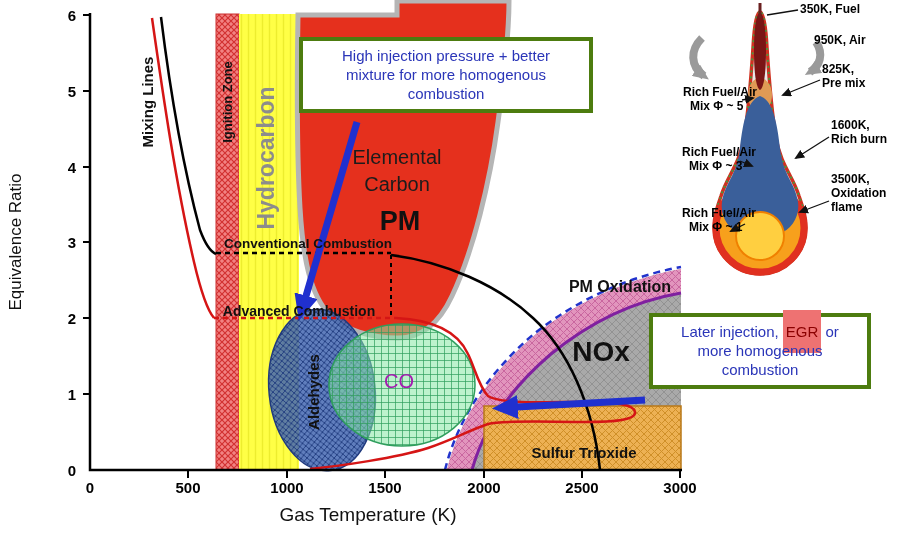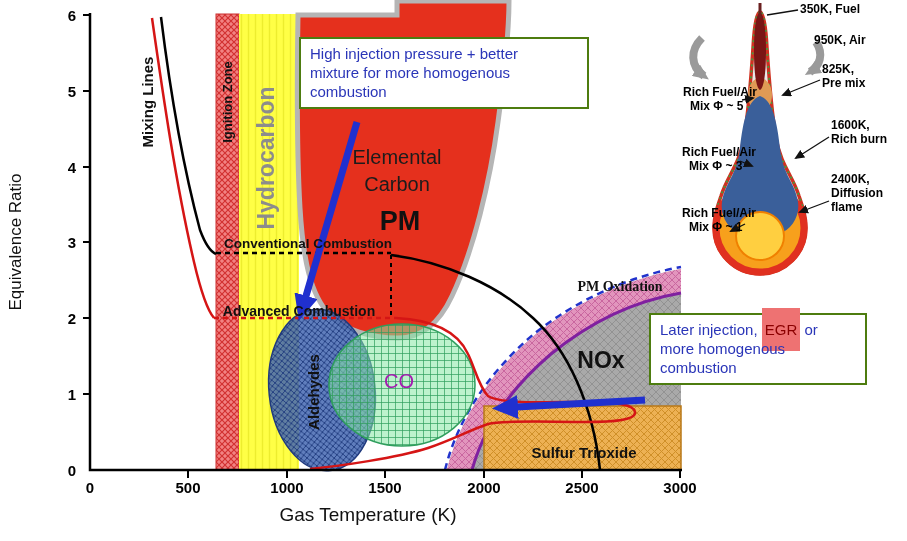--- a/index.html
+++ b/index.html
@@ -3,22 +3,22 @@
 <meta charset="utf-8">
 <style>
   html,body{margin:0;padding:0;background:#fff;}
   #stage{position:relative;width:907px;height:541px;background:#ffffff;
          font-family:"Liberation Sans",sans-serif;overflow:hidden;}
   #plot-svg{position:absolute;left:0;top:0;z-index:1;}
   .lbl{position:absolute;transform:translate(-50%,-50%);white-space:nowrap;color:#111;z-index:3;}
   .vlbl{position:absolute;transform:translate(-50%,-50%) rotate(-90deg);white-space:nowrap;color:#111;z-index:3;}
   .tick{font-size:15px;font-weight:700;color:#000;}
   .ilbl{position:absolute;font-size:12px;font-weight:700;color:#000;white-space:nowrap;z-index:3;}
-  .callout{position:absolute;background:#ffffff;border:2px solid #4d7c0f;color:#2a35b8;
-           font-size:15px;line-height:1.28;padding:5px 9px;z-index:5;}
+  .callout{position:absolute;background:#ffffff;border:4px solid #4d7c0f;color:#2a35b8;
+           font-size:15px;line-height:1.28;padding:5px 9px;z-index:5;text-align:center;}
   .hl{background:#ee7272;color:#8a0000;padding:13px 3px;}
 </style>
 </head>
 <body>
 
 <div id="stage">
 
   <svg id="plot-svg" width="907" height="541" viewBox="0 0 907 541">
     <defs>
       <pattern id="pIgn" width="6" height="6" patternUnits="userSpaceOnUse">
@@ -142,22 +142,22 @@
   <div class="vlbl" style="left:147px;top:102px;font-size:15px;font-weight:700;">Mixing Lines</div>
   <div class="vlbl" style="left:227px;top:102px;font-size:13px;font-weight:700;">Ignition Zone</div>
   <div class="vlbl" style="left:266px;top:158px;font-size:23px;font-weight:600;color:#8c8c8c;">Hydrocarbon</div>
   <div class="lbl" style="left:397px;top:157px;font-size:20px;color:#1c1c1c;">Elemental</div>
   <div class="lbl" style="left:397px;top:184px;font-size:20px;color:#1c1c1c;">Carbon</div>
   <div class="lbl" style="left:400px;top:221px;font-size:27px;font-weight:700;">PM</div>
   <div class="lbl" style="left:308px;top:243px;font-size:13.5px;font-weight:700;">Conventional Combustion</div>
   <div class="lbl" style="left:299px;top:311px;font-size:14px;font-weight:700;">Advanced Combustion</div>
   <div class="vlbl" style="left:313px;top:392px;font-size:15px;font-weight:700;">Aldehydes</div>
   <div class="lbl" style="left:399px;top:381px;font-size:20px;color:#a21caf;">CO</div>
-  <div class="lbl" style="left:601px;top:360px;font-size:23px;font-weight:700;">NOx</div>
-  <div class="lbl" style="left:620px;top:287px;font-size:14px;font-weight:700;font-family:Liberation Serif, serif;">PM Oxidation</div>
+  <div class="lbl" style="left:601px;top:352px;font-size:28px;font-weight:700;">NOx</div>
+  <div class="lbl" style="left:620px;top:287px;font-size:16px;font-weight:700;">PM Oxidation</div>
   <div class="lbl" style="left:584px;top:452px;font-size:15px;font-weight:700;">Sulfur Trioxide</div>
 
   <div class="callout" style="left:299px;top:37px;width:268px;">
     <div>High injection pressure + better</div>
     <div>mixture for more homogenous</div>
     <div>combustion</div>
   </div>
 
   <div class="callout" style="left:649px;top:313px;width:196px;">
     <div>
@@ -172,19 +172,19 @@
   <div class="ilbl" style="left:800px;top:2px;text-align:right;">350K, Fuel</div>
   <div class="ilbl" style="left:814px;top:33px;">950K, Air</div>
   <div class="ilbl" style="left:822px;top:62px;">825K,</div>
   <div class="ilbl" style="left:822px;top:76px;">Pre mix</div>
   <div class="ilbl" style="left:683px;top:85px;">Rich Fuel/Air</div>
   <div class="ilbl" style="left:690px;top:99px;">Mix Φ ~ 5</div>
   <div class="ilbl" style="left:831px;top:118px;">1600K,</div>
   <div class="ilbl" style="left:831px;top:132px;">Rich burn</div>
   <div class="ilbl" style="left:682px;top:145px;">Rich Fuel/Air</div>
   <div class="ilbl" style="left:689px;top:159px;">Mix Φ ~ 3</div>
-  <div class="ilbl" style="left:831px;top:172px;">2400K,</div>
-  <div class="ilbl" style="left:831px;top:186px;">Diffusion</div>
+  <div class="ilbl" style="left:831px;top:172px;">3500K,</div>
+  <div class="ilbl" style="left:831px;top:186px;">Oxidation</div>
   <div class="ilbl" style="left:831px;top:200px;">flame</div>
   <div class="ilbl" style="left:682px;top:206px;">Rich Fuel/Air</div>
   <div class="ilbl" style="left:689px;top:220px;">Mix Φ ~ 1</div>
 
 </div>
 
 </body></html>

